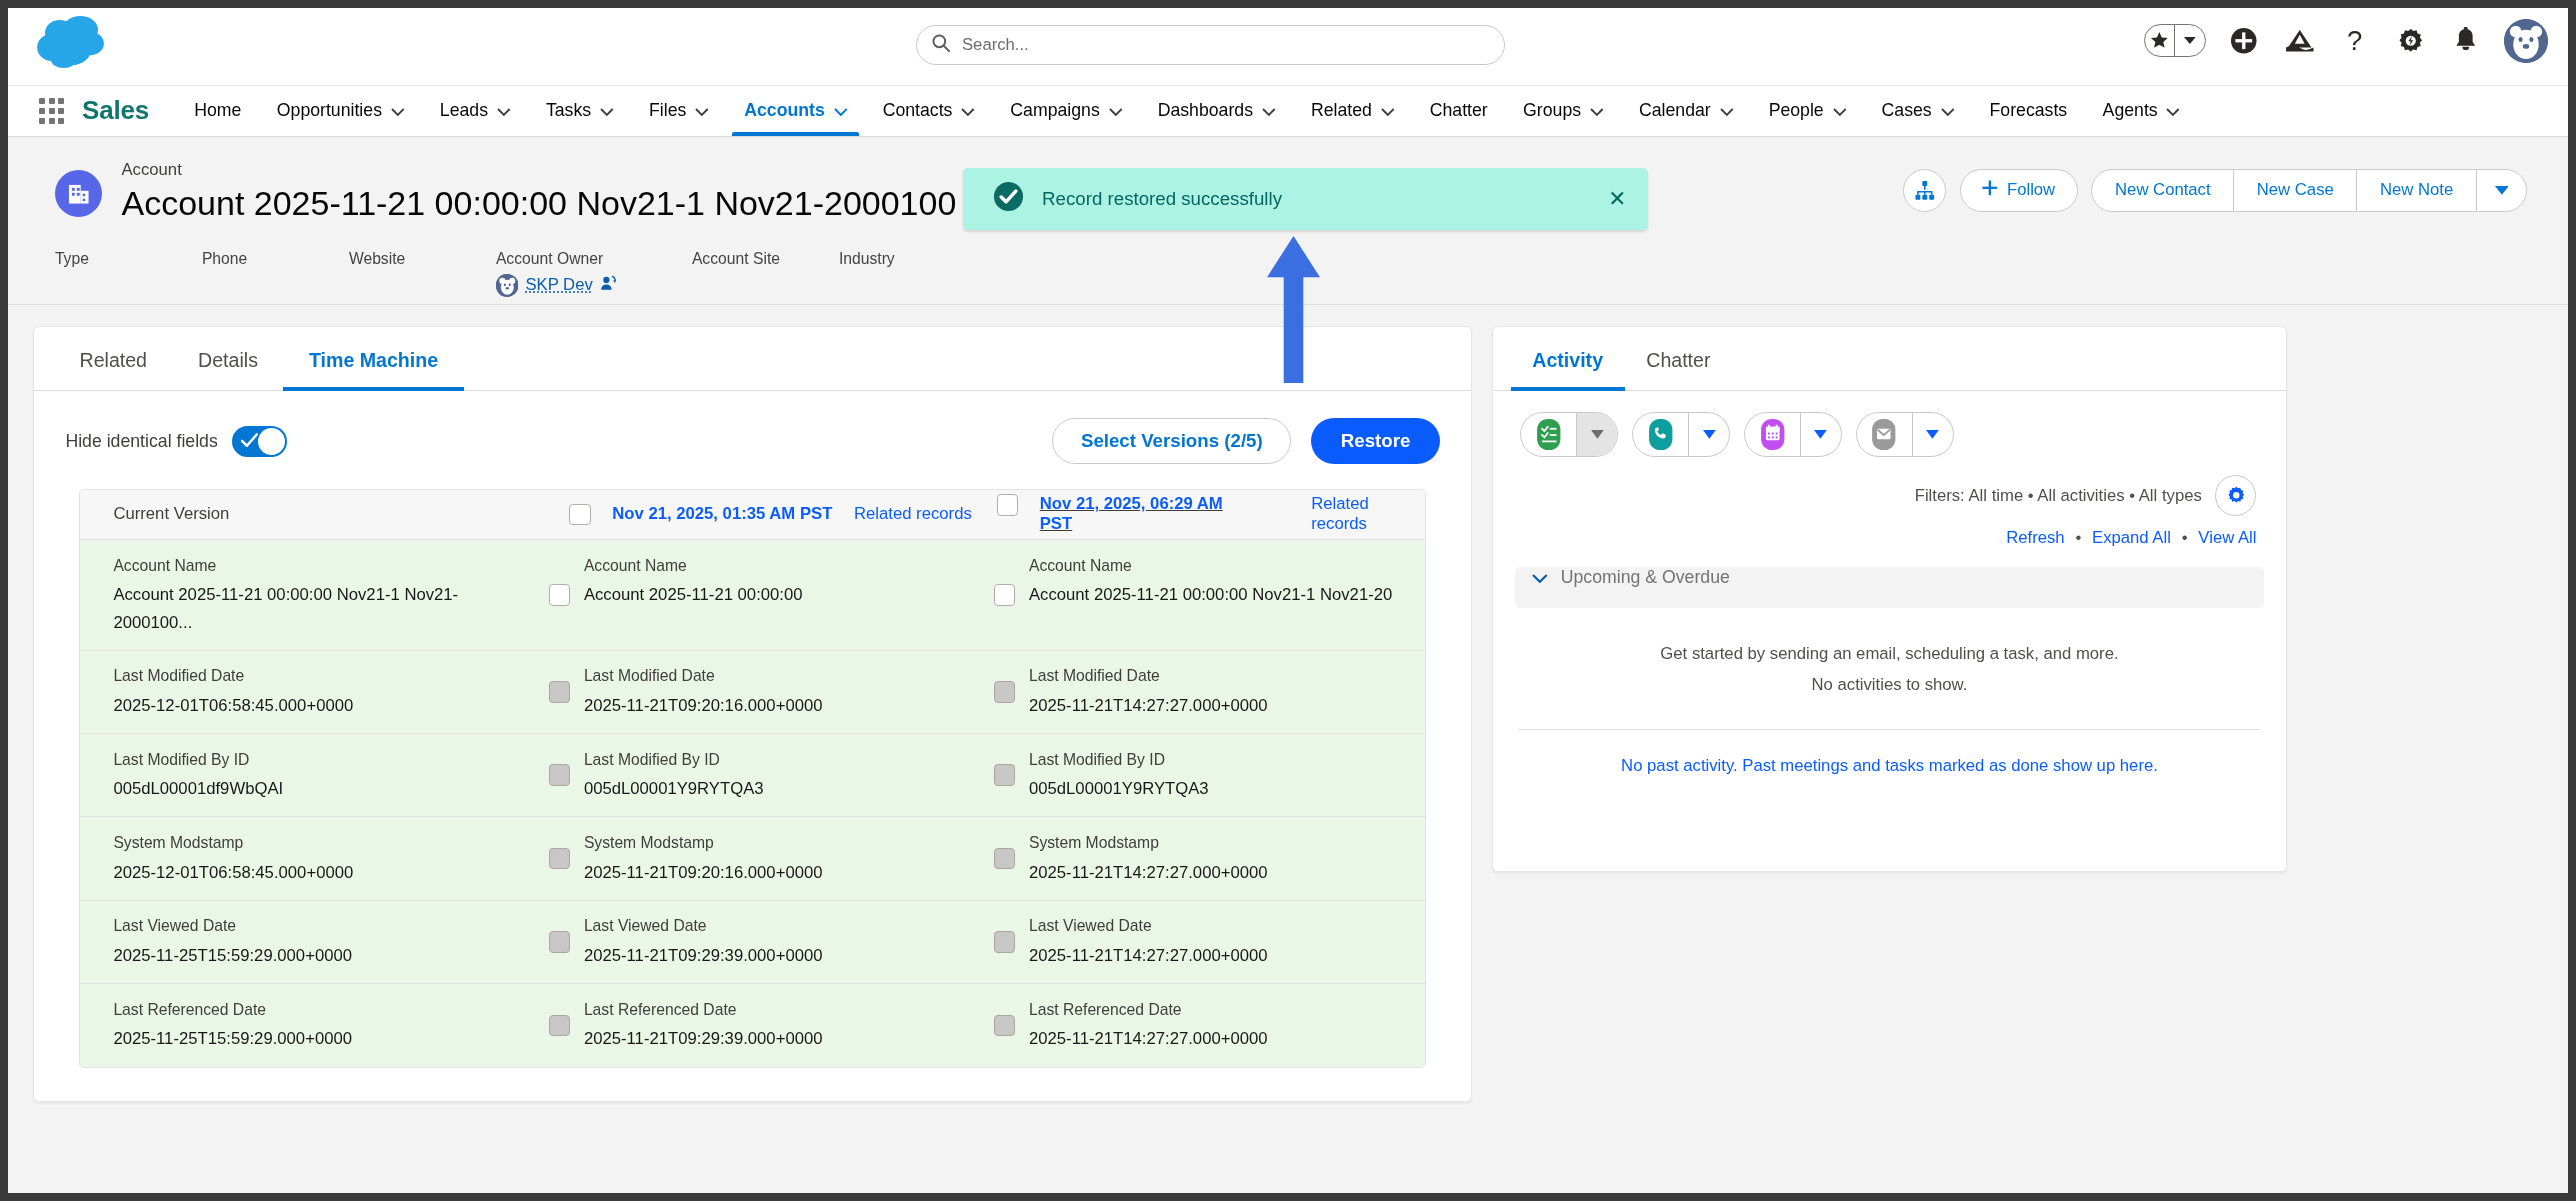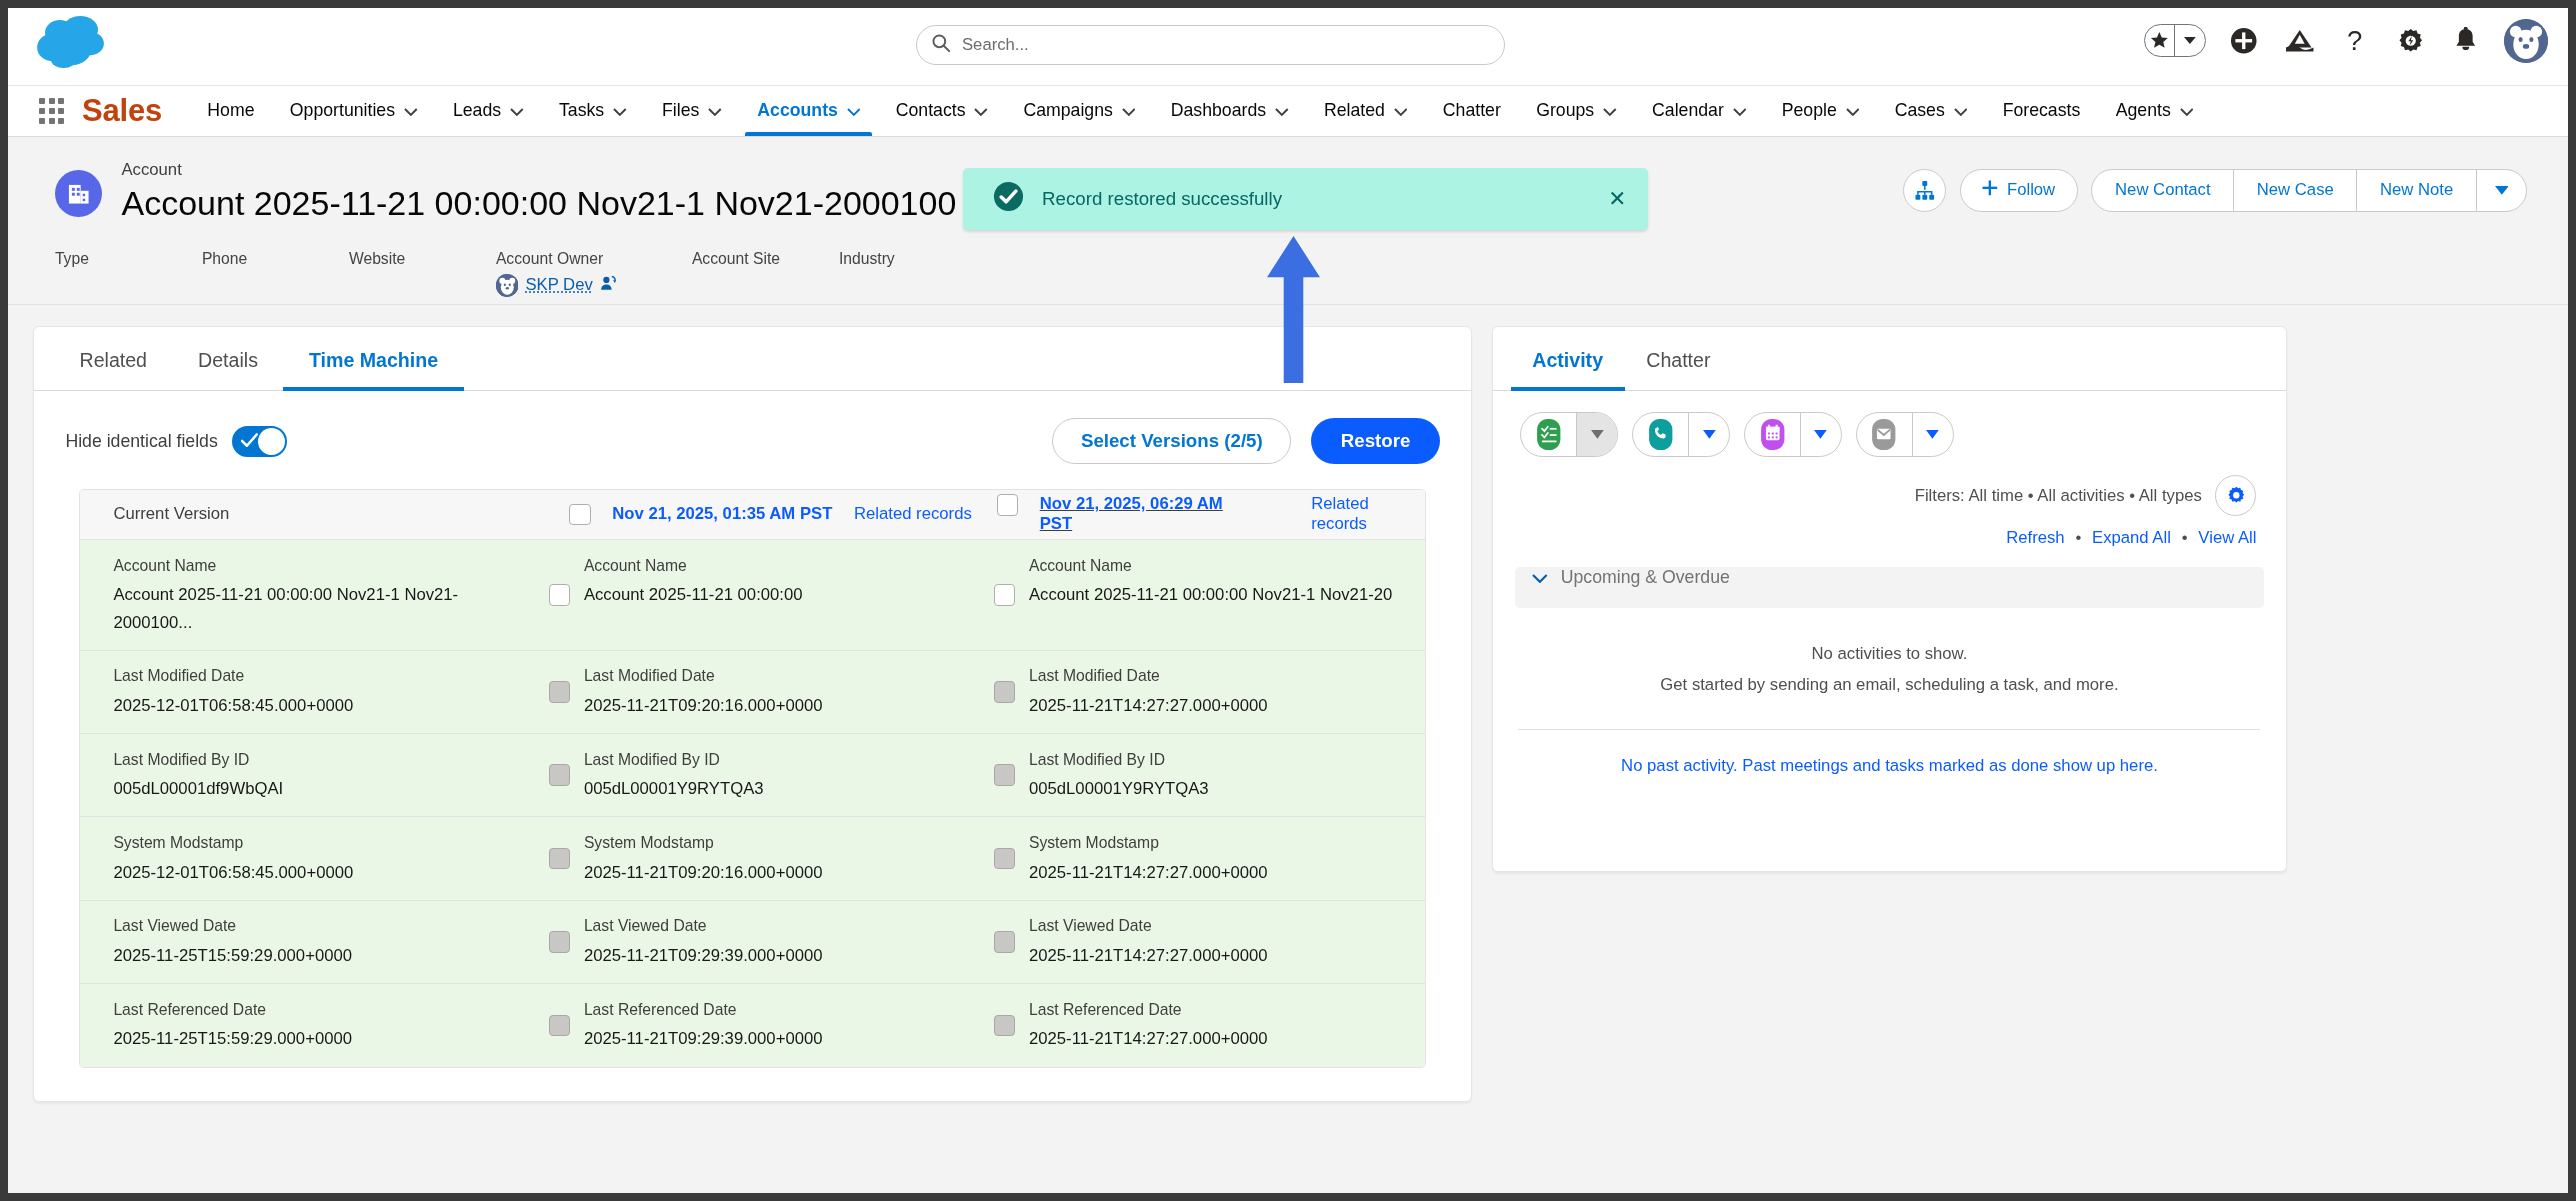--- a/index.html
+++ b/index.html
@@ -78,21 +78,21 @@
   .waffle {
     width: 29.5px; margin-left: 31px; margin-right: 13.7px;
     display: flex; align-items: center;
   }
   .waffle-grid {
     display: grid; grid-template-columns: repeat(3, 5.9px);
     grid-gap: 3.9px;
   }
   .waffle-grid i { width: 5.9px; height: 5.9px; background: #747474; border-radius: 1px; display: block; }
   .app-name {
-    font-size: 31px; color: #c2410c; font-weight: bold;
+    font-size: 26px; color: #0f766e; font-weight: bold;
     display: flex; align-items: center; margin-right: 27.5px;
     letter-spacing: -0.2px;
   }
   .nav-items { display: flex; align-items: stretch; }
   .nav-item {
     display: flex; align-items: center; gap: 8.8px;
     padding: 0 17.7px;
     font-size: 17.7px; color: #080707;
     position: relative; cursor: pointer;
     white-space: nowrap;
@@ -911,22 +911,22 @@
       <div class="upcoming">
         <span>
           <svg width="15.7" height="9.8" viewBox="0 0 16 10">
               <polyline points="1,1 8,8 15,1" fill="none" stroke="#0b5cab" stroke-width="2.2"></polyline>
             </svg>
         </span>
         <span>Upcoming &amp; Overdue</span>
       </div>
 
       <div class="empty-1">
+        <div>Get started by sending an email, scheduling a task, and more.</div>
         <div>No activities to show.</div>
-        <div>Get started by sending an email, scheduling a task, and more.</div>
       </div>
 
       <div class="divider-h"></div>
 
       <div class="past-line">No past activity. Past meetings and tasks marked as done show up here.</div>
     </div>
   </div>
 </div>
 
 

